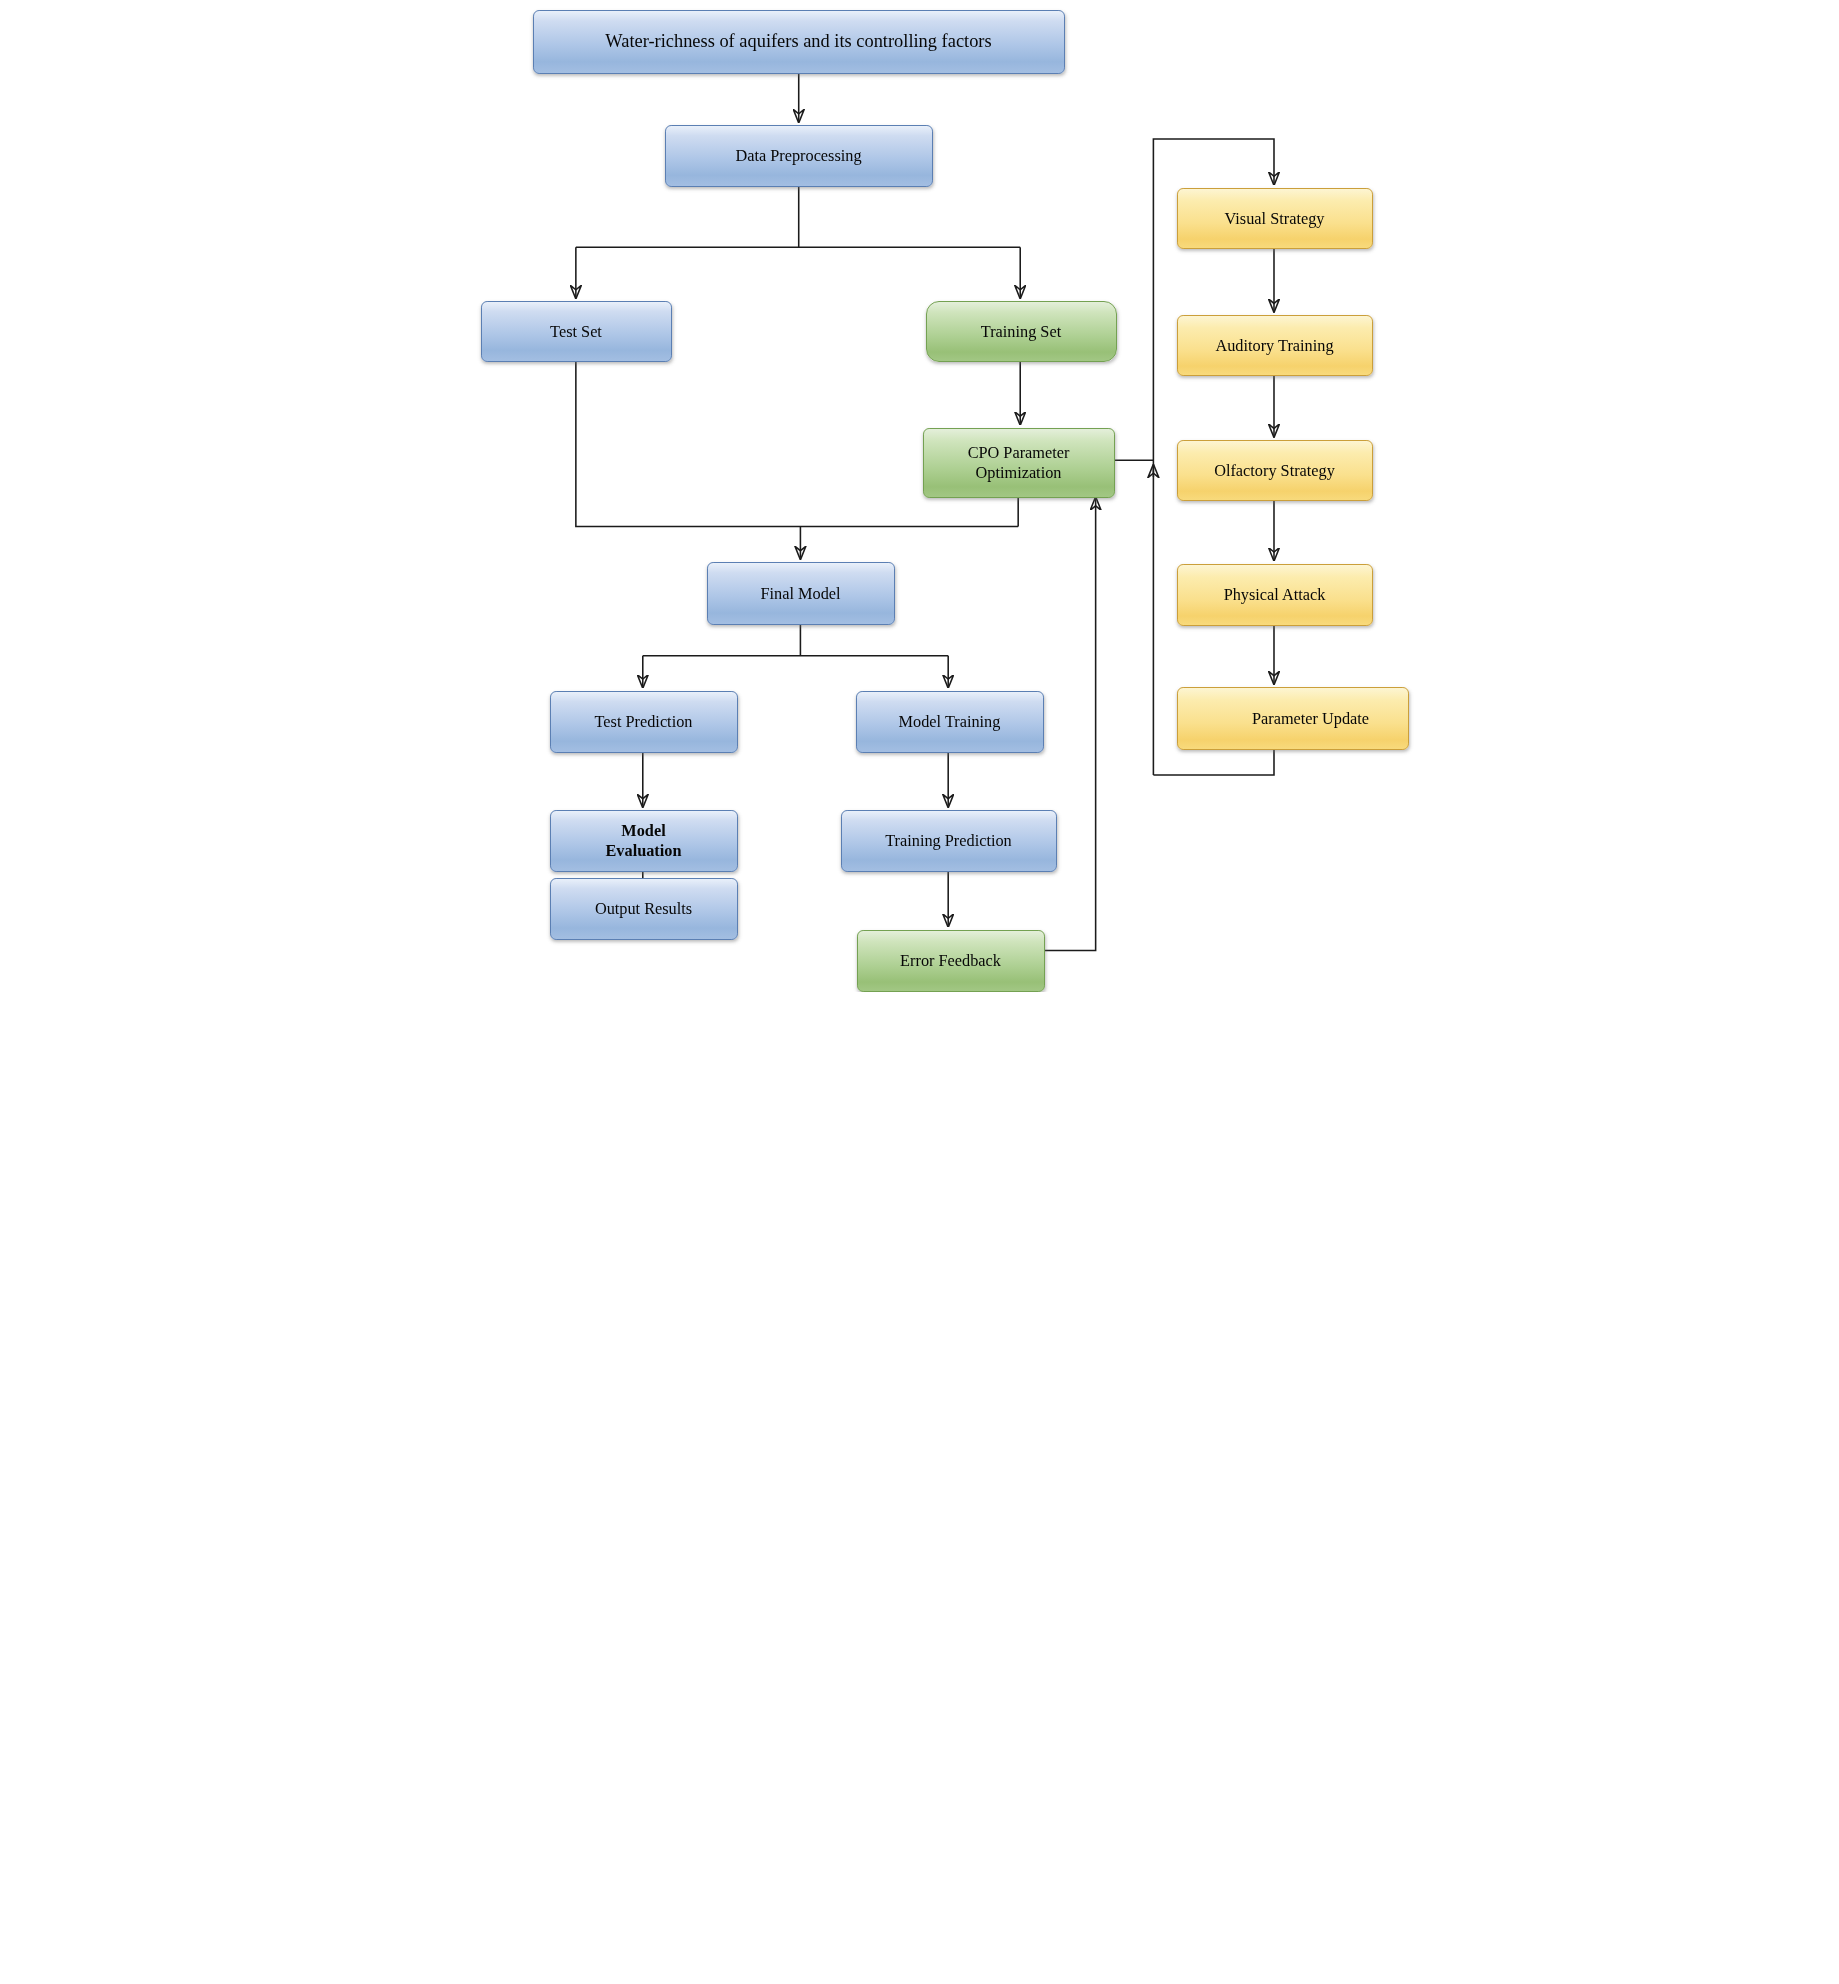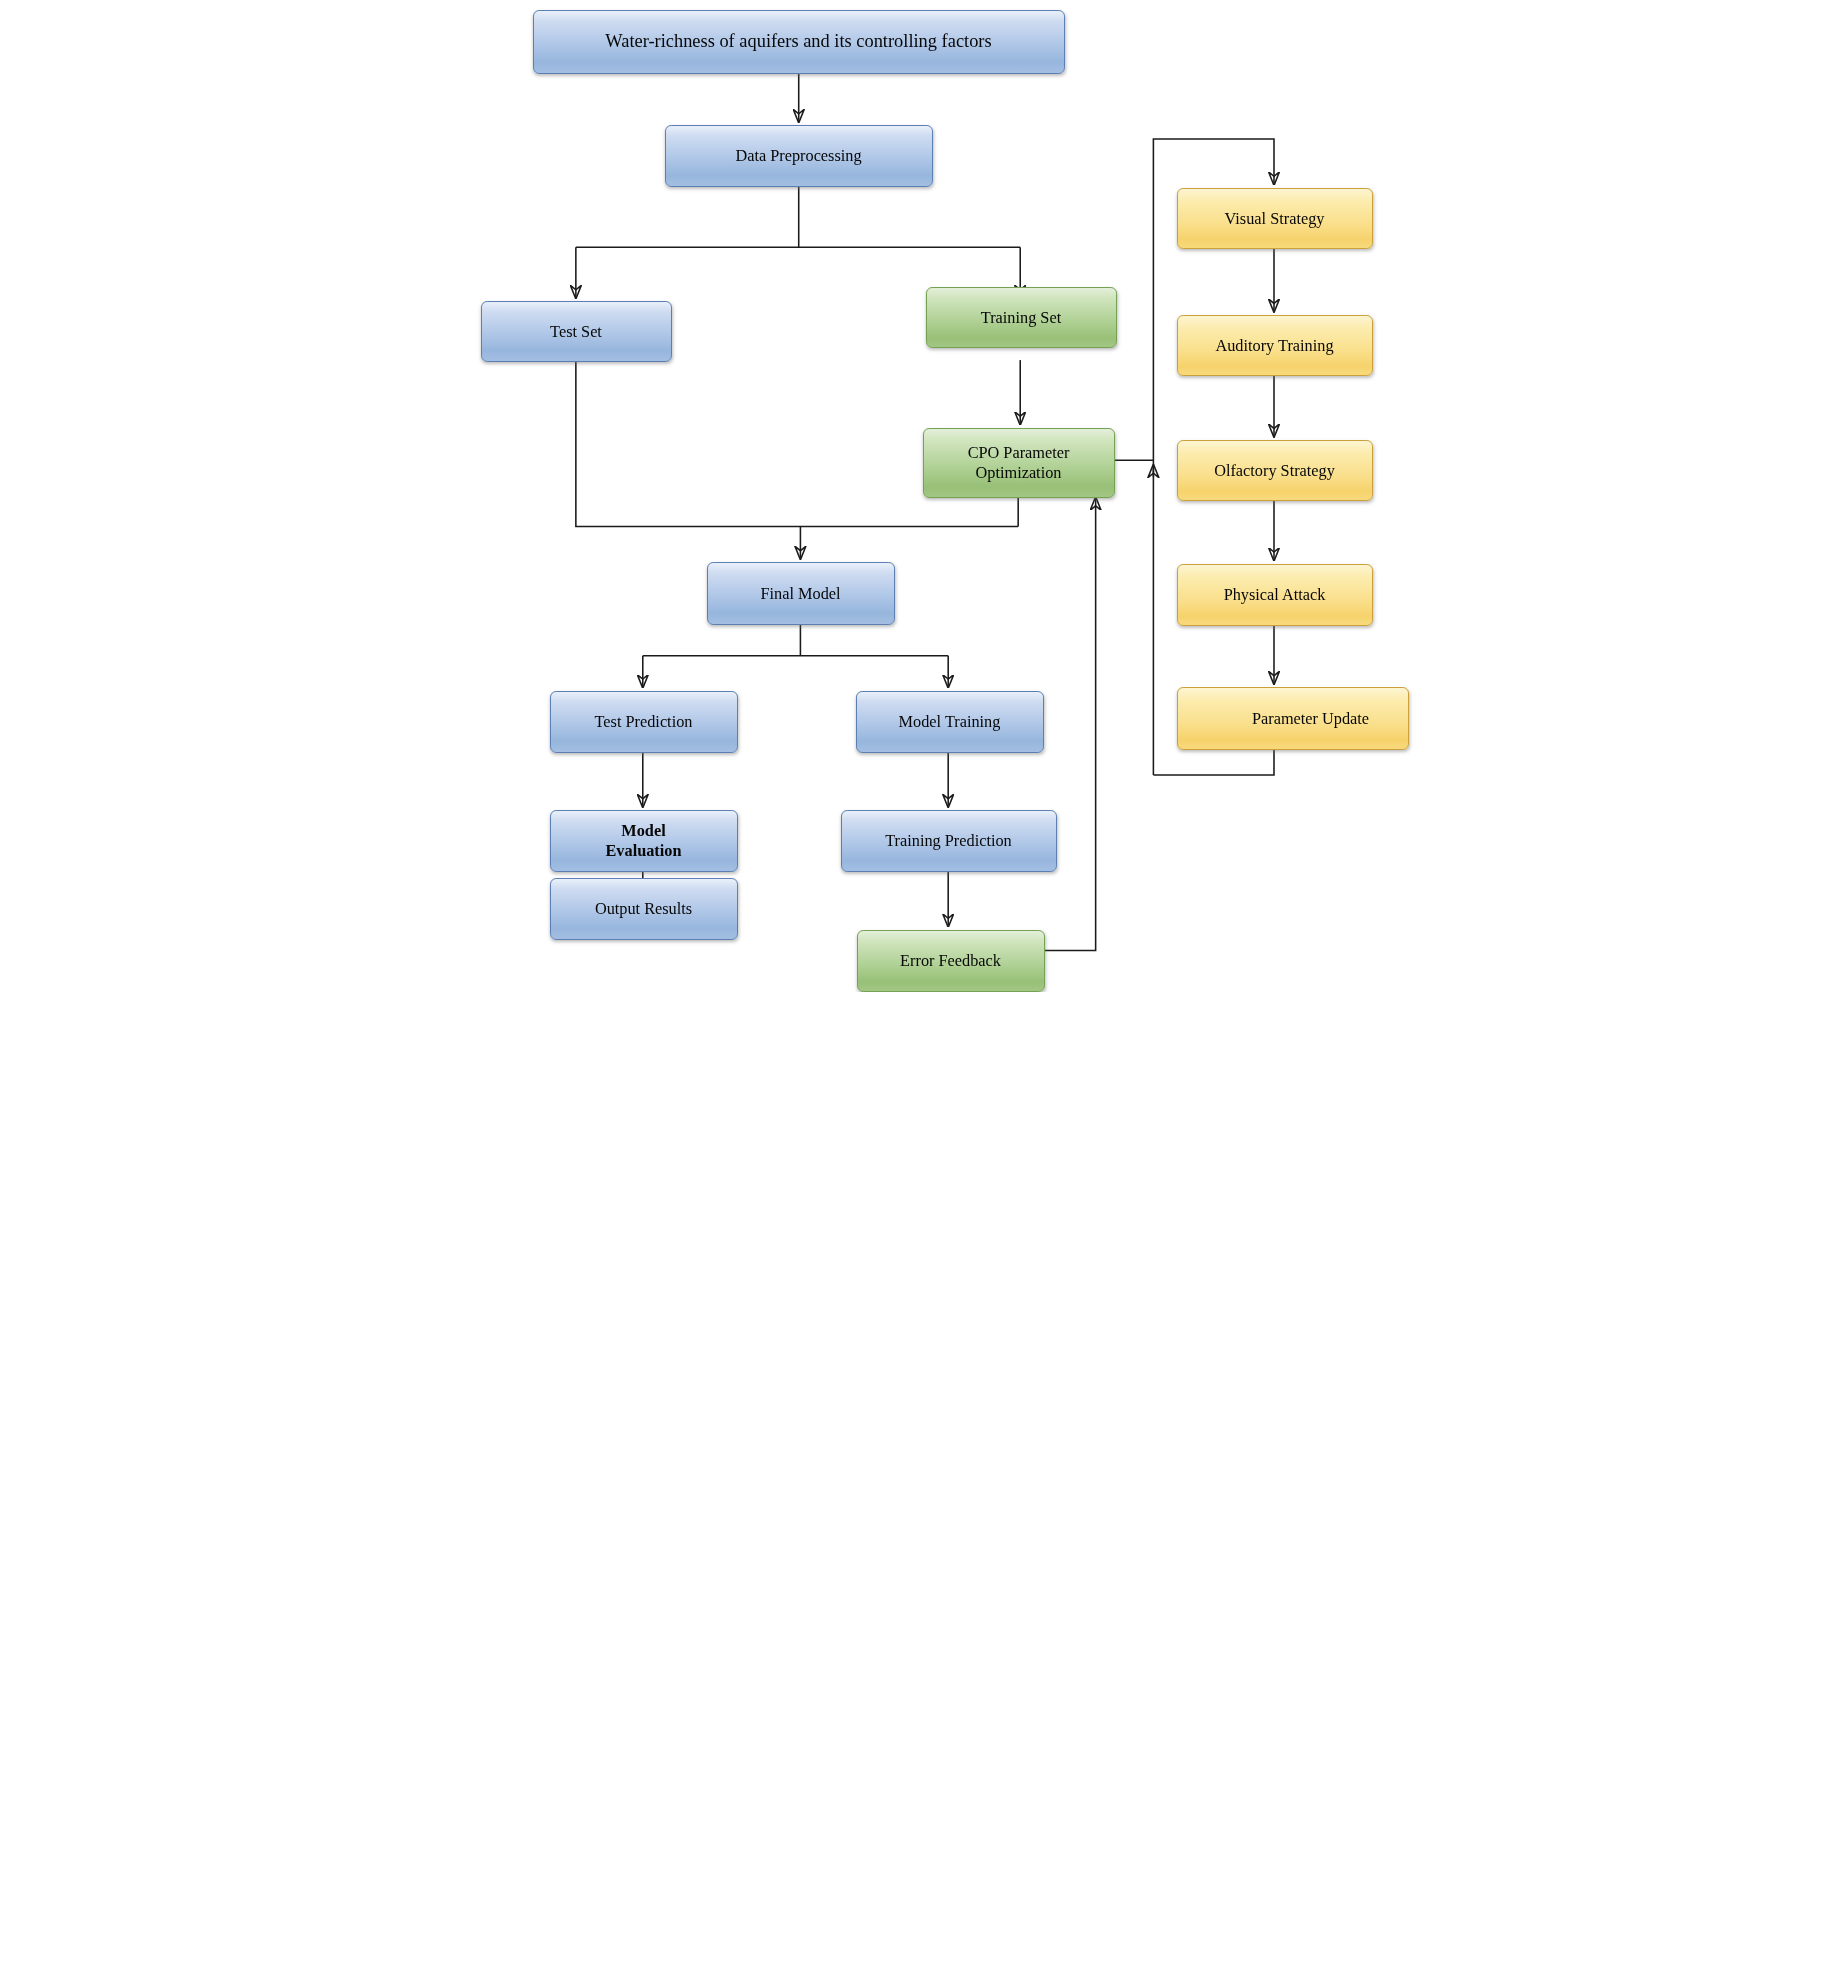--- a/index.html
+++ b/index.html
@@ -92,21 +92,21 @@
   </div>
 
   <div class="node blue" style="left:205px;top:125px;width:266px;height:60px;">
     <span class="lbl">Data Preprocessing</span>
   </div>
 
   <div class="node blue" style="left:21px;top:301px;width:189px;height:59px;">
     <span class="lbl">Test Set</span>
   </div>
 
-  <div class="node green" style="left:466px;top:287px;width:189px;height:59px;">
+  <div class="node green" style="left:466px;top:301px;width:189px;height:59px;border-radius:13px;">
     <span class="lbl">Training Set</span>
   </div>
 
   <div class="node green" style="left:463px;top:428px;width:190px;height:68px;">
     <span class="lbl">CPO Parameter Optimization</span>
   </div>
 
   <div class="node blue" style="left:247px;top:562px;width:186px;height:61px;">
     <span class="lbl">Final Model</span>
   </div>

